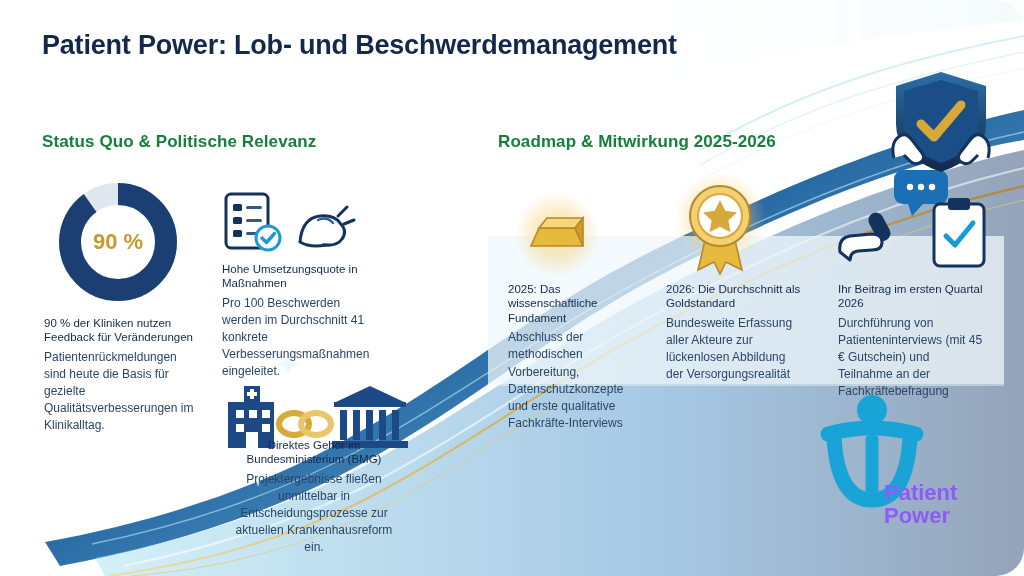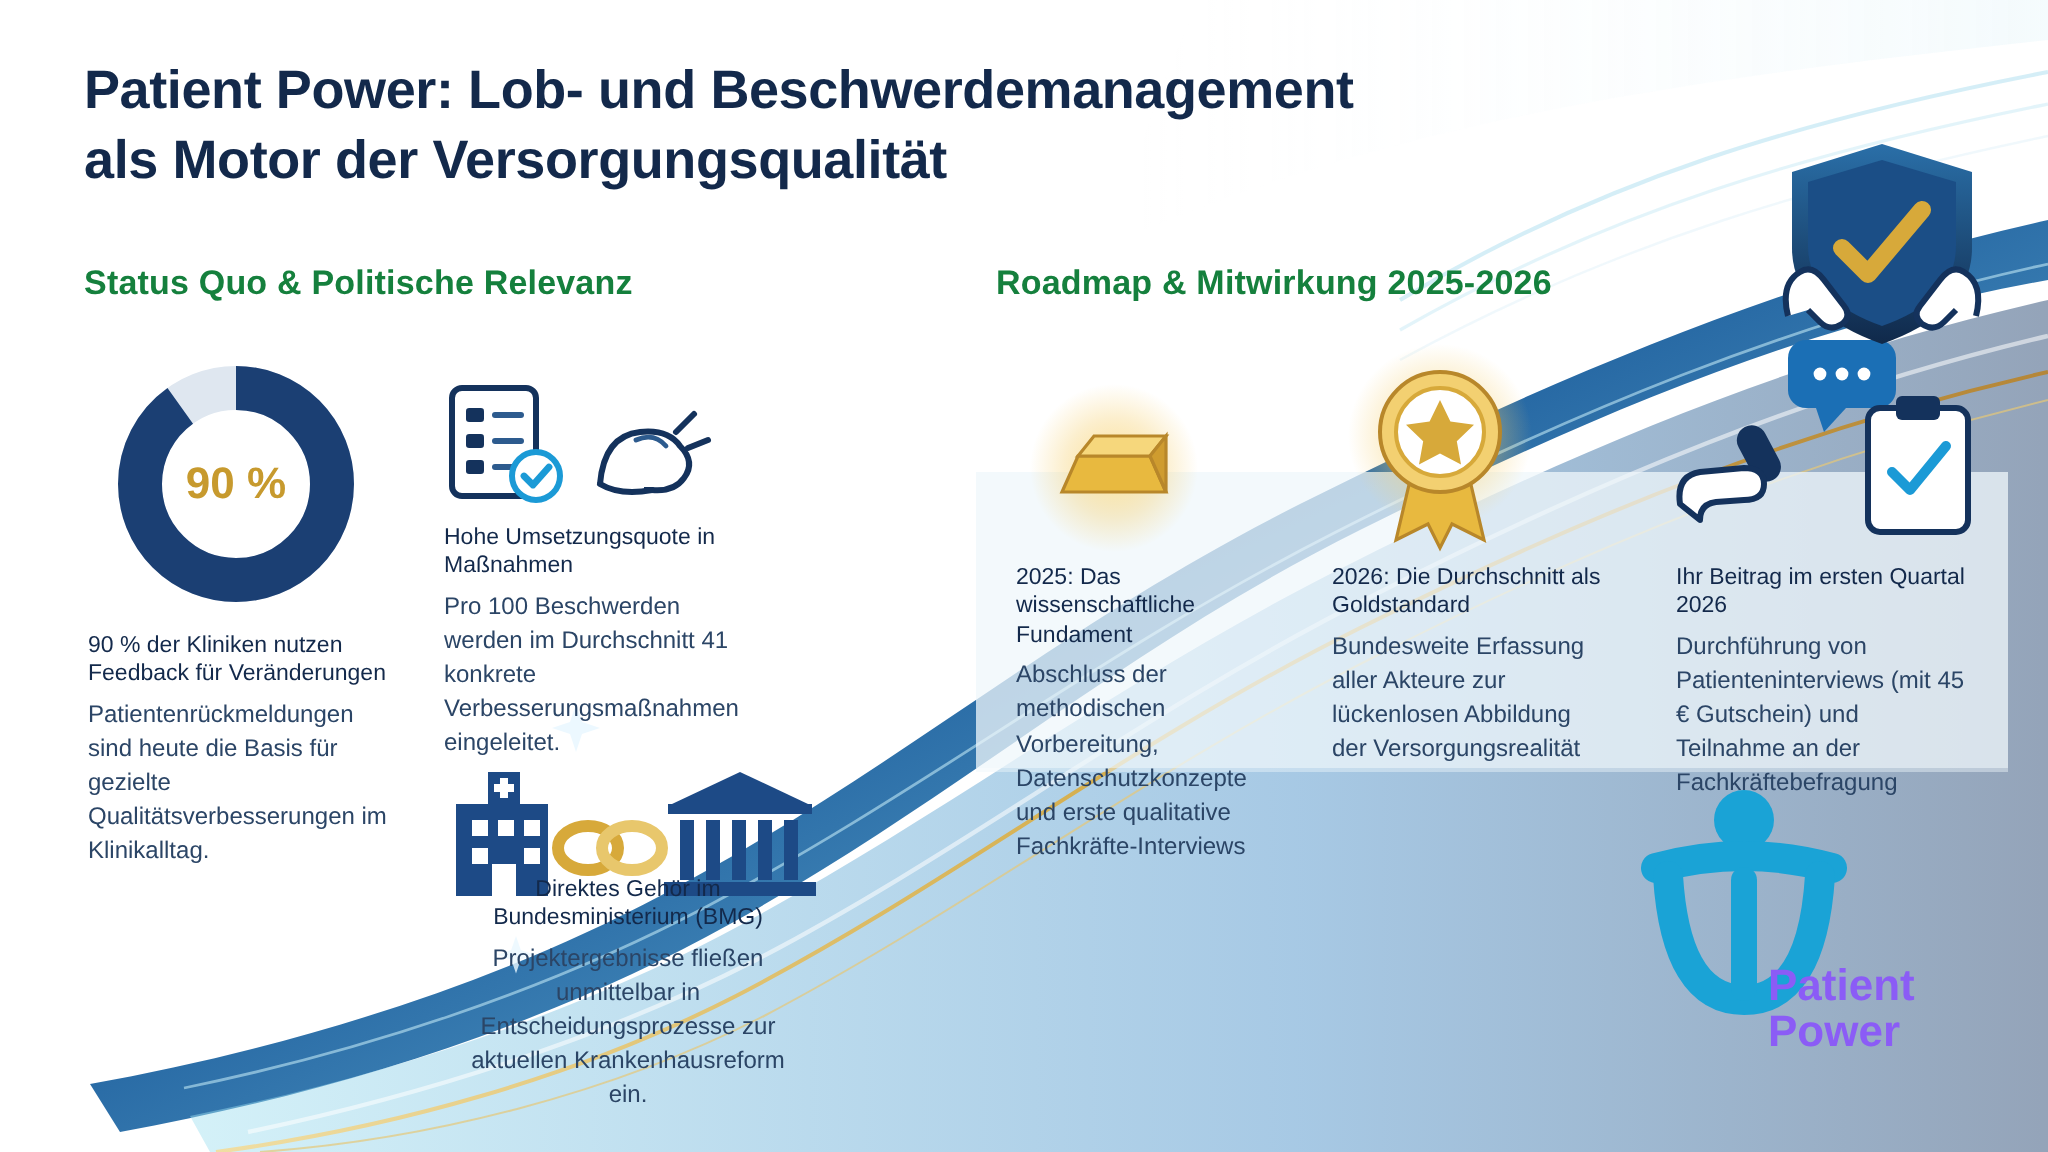--- a/index.html
+++ b/index.html
@@ -8,20 +8,21 @@
     background: #ffffff;
   }
   #page {
     position: relative;
     width: 1024px;
     height: 576px;
     overflow: hidden;
     background: #ffffff;
     font-family: "Liberation Sans", sans-serif;
     color: #10253f;
+    border-radius: 28px;
   }
   #bg-svg {
     position: absolute;
     inset: 0;
     width: 1024px;
     height: 576px;
   }
 
   
   #title {
@@ -190,21 +191,20 @@
       <circle cx="520" cy="262" r="1"></circle>
     </g>
     <path d="M288,352 l3,9 9,3 -9,3 -3,9 -3,-9 -9,-3 9,-3 z" fill="#eaf7ff" opacity="0.9"></path>
     <path d="M258,468 l2.4,7 7,2.4 -7,2.4 -2.4,7 -2.4,-7 -7,-2.4 7,-2.4 z" fill="#eaf7ff" opacity="0.8"></path>
 
     <rect x="488" y="236" width="516" height="150" fill="#eef7fb" opacity="0.45"></rect>
   </svg>
 
   <div id="title">
     <span>Patient Power: Lob- und Beschwerdemanagement</span>
-    <span class="line2">als Motor der Versorgungsqualität</span>
   </div>
 
   <div class="section-head" id="head-left">Status Quo &amp; Politische Relevanz</div>
   <div class="section-head" id="head-right">Roadmap &amp; Mitwirkung 2025-2026</div>
 
   <div id="donut">
     <svg width="128" height="128" viewBox="0 0 128 128">
       <circle cx="64" cy="64" r="48" fill="none" stroke="#dfe7f0" stroke-width="22"></circle>
       <circle cx="64" cy="64" r="48" fill="none" stroke="#1b3f73" stroke-width="22" stroke-dasharray="271.4 30.2" stroke-dashoffset="0" transform="rotate(-90 64 64)" stroke-linecap="butt"></circle>
     </svg>

